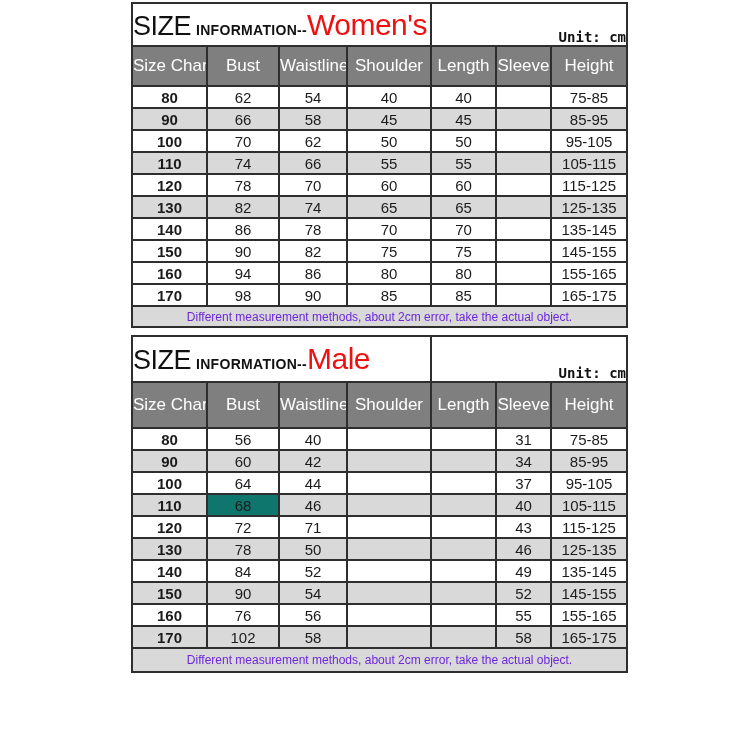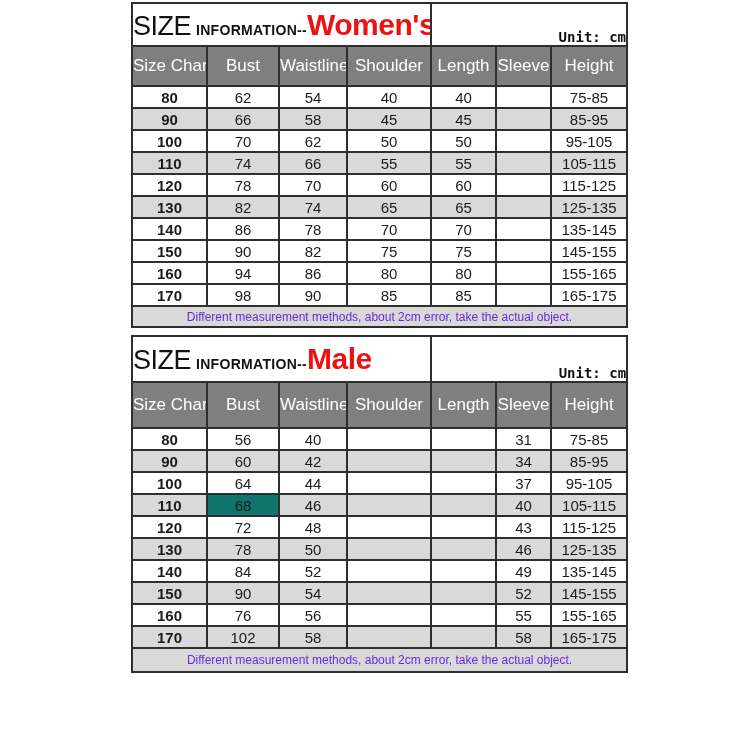--- a/index.html
+++ b/index.html
@@ -48,21 +48,21 @@
   }
   .t-info {
     font-size: 14px;
     font-weight: bold;
     color: #111111;
     margin-left: 5px;
     letter-spacing: 0.3px;
   }
   .t-name {
     font-size: 30px;
-    font-weight: bold;
+    font-weight: normal;
     letter-spacing: -0.5px;
   }
   .unit-cell {
     background: #ffffff;
     vertical-align: bottom;
     text-align: right;
     font-family: "DejaVu Sans Mono", monospace;
     font-size: 14px;
     font-weight: bold;
     color: #111111;
@@ -293,21 +293,21 @@
             <td class="val-cell" style="background: #0f766e; color: rgb(27, 27, 27);">68</td>
             <td class="val-cell" style="background: rgb(217, 217, 217); color: rgb(27, 27, 27);">46</td>
             <td class="val-cell" style="background: rgb(217, 217, 217); color: rgb(27, 27, 27);"></td>
             <td class="val-cell" style="background: rgb(217, 217, 217); color: rgb(27, 27, 27);"></td>
             <td class="val-cell" style="background: rgb(217, 217, 217); color: rgb(27, 27, 27);">40</td>
             <td class="val-cell" style="background: rgb(217, 217, 217); color: rgb(27, 27, 27);">105-115</td>
           </tr>
           <tr class="data-tr">
             <td class="size-cell" style="color: rgb(27, 27, 27);">120</td>
             <td class="val-cell" style="color: rgb(27, 27, 27);">72</td>
-            <td class="val-cell" style="color: rgb(27, 27, 27);">48</td>
+            <td class="val-cell" style="color: rgb(27, 27, 27);">71</td>
             <td class="val-cell" style="color: rgb(27, 27, 27);"></td>
             <td class="val-cell" style="color: rgb(27, 27, 27);"></td>
             <td class="val-cell" style="color: rgb(27, 27, 27);">43</td>
             <td class="val-cell" style="color: rgb(27, 27, 27);">115-125</td>
           </tr>
           <tr class="data-tr">
             <td class="size-cell" style="background: rgb(217, 217, 217); color: rgb(27, 27, 27);">130</td>
             <td class="val-cell" style="background: rgb(217, 217, 217); color: rgb(27, 27, 27);">78</td>
             <td class="val-cell" style="background: rgb(217, 217, 217); color: rgb(27, 27, 27);">50</td>
             <td class="val-cell" style="background: rgb(217, 217, 217); color: rgb(27, 27, 27);"></td>

